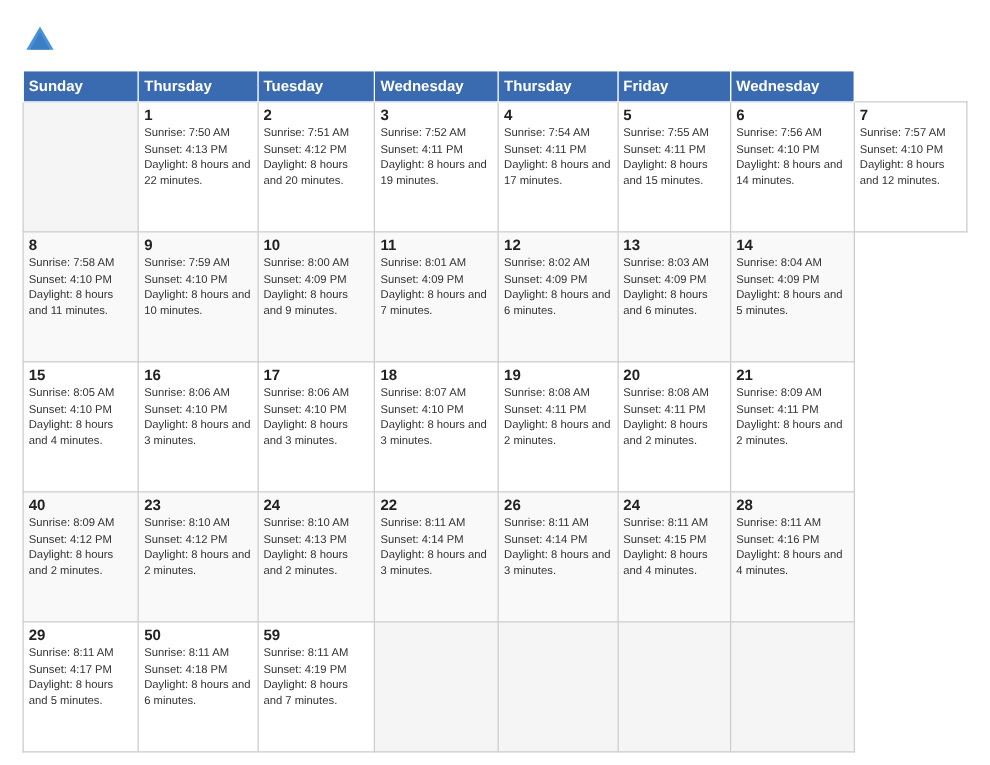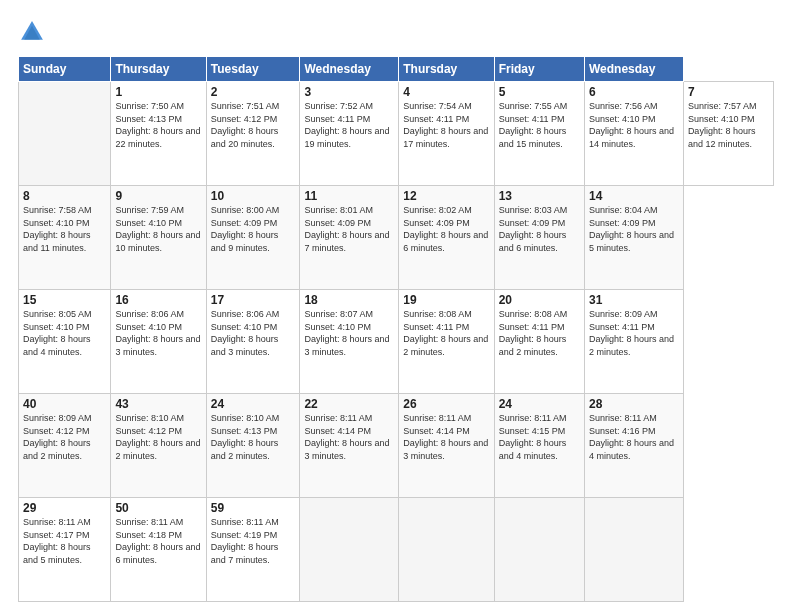--- a/index.html
+++ b/index.html
@@ -211,31 +211,31 @@
           </td>
           <td>
             <span class="day-num">19</span>
 <div class="day-info">Sunrise: 8:08 AM<br>Sunset: 4:11 PM<br>Daylight: 8 hours and 2 minutes.</div>
           </td>
           <td>
             <span class="day-num">20</span>
 <div class="day-info">Sunrise: 8:08 AM<br>Sunset: 4:11 PM<br>Daylight: 8 hours and 2 minutes.</div>
           </td>
           <td>
-            <span class="day-num">31</span>
+            <span class="day-num">21</span>
 <div class="day-info">Sunrise: 8:09 AM<br>Sunset: 4:11 PM<br>Daylight: 8 hours and 2 minutes.</div>
           </td>
         </tr>
         <tr>
           <td>
             <span class="day-num">40</span>
 <div class="day-info">Sunrise: 8:09 AM<br>Sunset: 4:12 PM<br>Daylight: 8 hours and 2 minutes.</div>
           </td>
           <td>
-            <span class="day-num">43</span>
+            <span class="day-num">23</span>
 <div class="day-info">Sunrise: 8:10 AM<br>Sunset: 4:12 PM<br>Daylight: 8 hours and 2 minutes.</div>
           </td>
           <td>
             <span class="day-num">24</span>
 <div class="day-info">Sunrise: 8:10 AM<br>Sunset: 4:13 PM<br>Daylight: 8 hours and 2 minutes.</div>
           </td>
           <td>
             <span class="day-num">22</span>
 <div class="day-info">Sunrise: 8:11 AM<br>Sunset: 4:14 PM<br>Daylight: 8 hours and 3 minutes.</div>
           </td>

